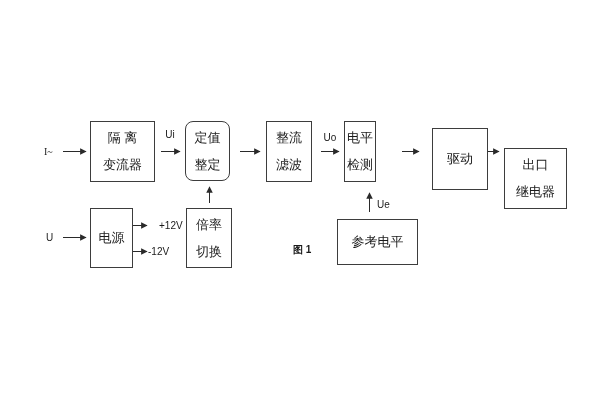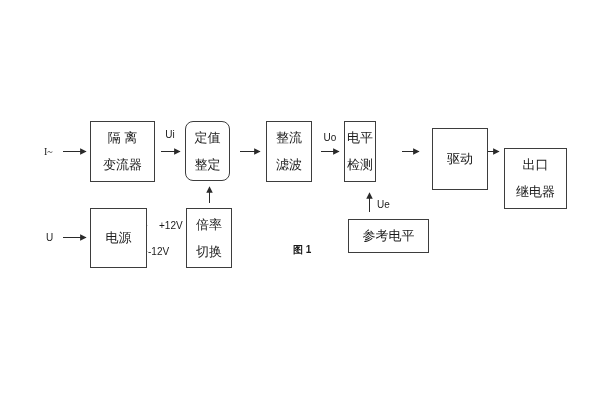--- a/index.html
+++ b/index.html
@@ -65,30 +65,30 @@
 
   <div class="box" style="left:424px;top:128px;width:56px;height:62px;margin-left:8px;">
     <span class="bl">驱动</span>
   </div>
 
   <div class="box" style="left:504px;top:121px;width:63px;height:61px;margin-top:27px;">
     <span class="bl">出口</span>
     <span class="bl">继电器</span>
   </div>
 
-  <div class="box" style="left:90px;top:208px;width:57px;height:60px;">
+  <div class="box" style="left:90px;top:208px;width:43px;height:60px;">
     <span class="bl">电源</span>
   </div>
 
   <div class="box" style="left:186px;top:208px;width:46px;height:60px;">
     <span class="bl">倍率</span>
     <span class="bl">切换</span>
   </div>
 
-  <div class="box" style="left:348px;top:219px;width:81px;height:34px;">
+  <div class="box" style="left:337px;top:219px;width:81px;height:46px;">
     <span class="bl">参考电平</span>
   </div>
 
   <span class="lbl serif" style="left:44px;top:144px;">I~</span>
   <span class="lbl" style="left:157px;top:127px;width:26px;text-align:center;">Ui</span>
   <span class="lbl" style="left:317px;top:130px;width:26px;text-align:center;">Uo</span>
   <span class="lbl" style="left:377px;top:197px;">Ue</span>
   <span class="lbl" style="left:46px;top:230px;">U</span>
   <span class="lbl" style="left:148px;top:218px;margin-left:11px;">+12V</span>
   <span class="lbl" style="left:148px;top:244px;">-12V</span>

